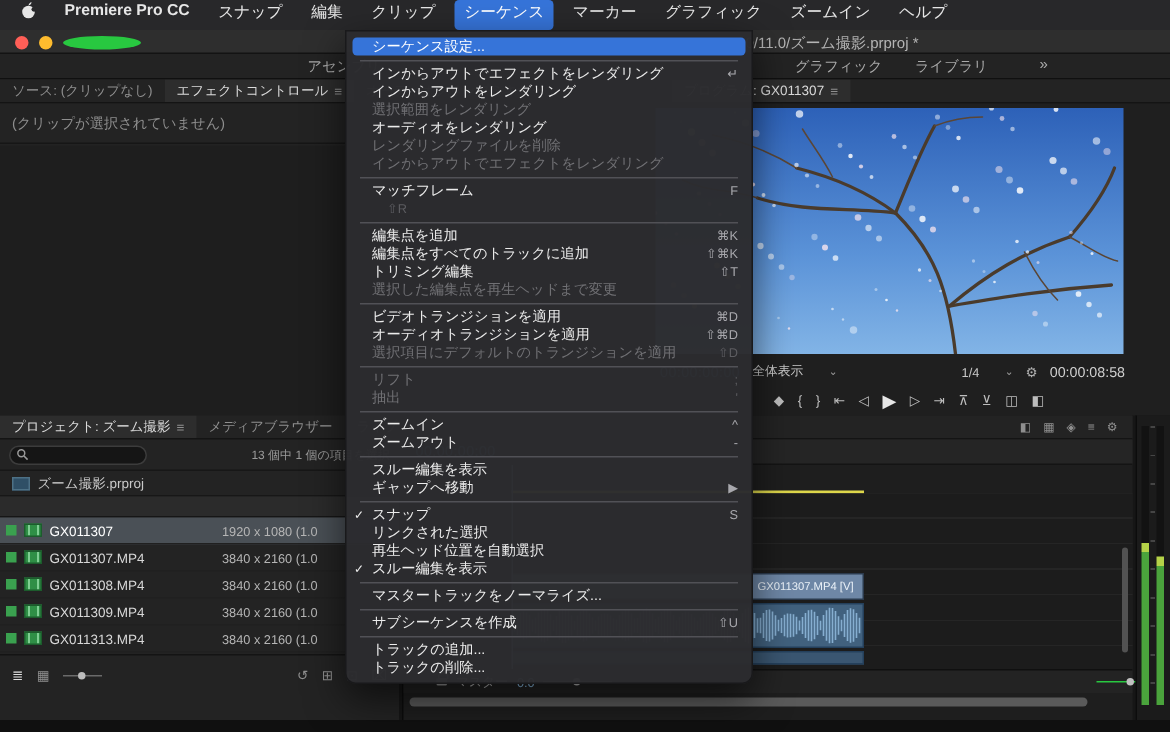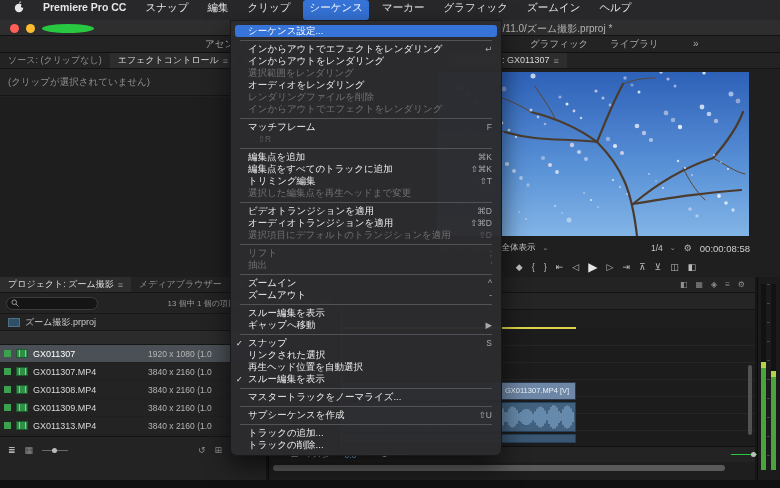--- a/index.html
+++ b/index.html
@@ -53,21 +53,21 @@
   #src-msg{font-size:9.5px;color:#8e8e8e;}
   #src-empty{position:absolute;left:0;top:44px;right:0;bottom:0;background:#1e1e1e;}
 
   
   #program-panel{left:432px;top:53px;width:348px;height:224px;background:#1f1f1f;}
   #video{position:absolute;left:5px;top:19px;width:312px;height:164px;
     background:linear-gradient(180deg,#2d61b8 0%,#5b93d8 60%,#82b4e6 100%);overflow:hidden;}
   #video svg{position:absolute;left:0;top:0;}
   #prog-controls{position:absolute;left:0;top:186px;width:100%;height:18px;display:flex;align-items:center;gap:8px;padding:0 30px 0 8px;}
   .tc-blue{font-size:9.5px;color:#58a6dc;letter-spacing:.3px;}
-  .dd{display:flex;align-items:center;gap:7px;font-size:8.5px;color:#c9c9c9;}
+  .dd{display:flex;align-items:center;gap:17px;font-size:8.5px;color:#c9c9c9;}
   .caret{font-size:7px;color:#9a9a9a;}
   .spacer{flex:1;}
   .gear{font-size:9px;color:#b0b0b0;}
   .tc-white{font-size:9.5px;color:#cfcfcf;}
   #transport{position:absolute;left:0;top:204px;width:100%;height:20px;display:flex;align-items:center;justify-content:center;gap:9px;}
   .ticon{font-size:9px;color:#bdbdbd;}
   .ticon.play{font-size:12px;color:#e6e6e6;}
 
   
   #project-panel{left:0;top:277px;width:266px;height:203px;background:#232323;}

